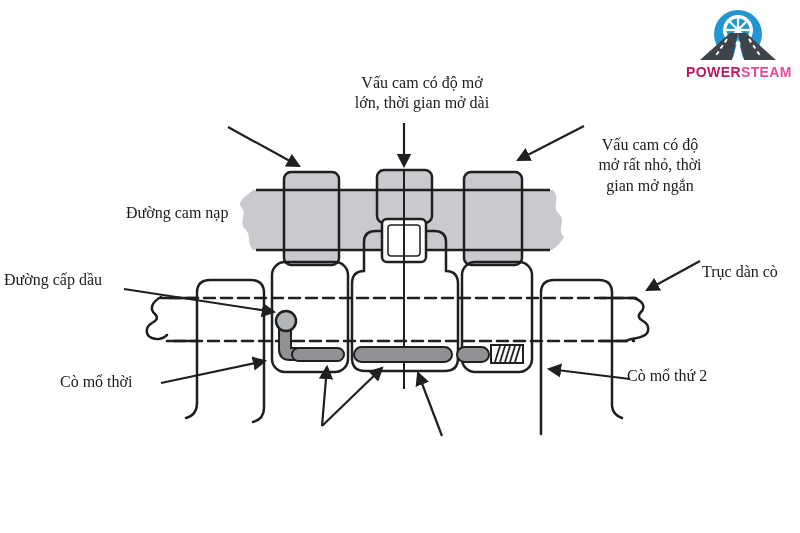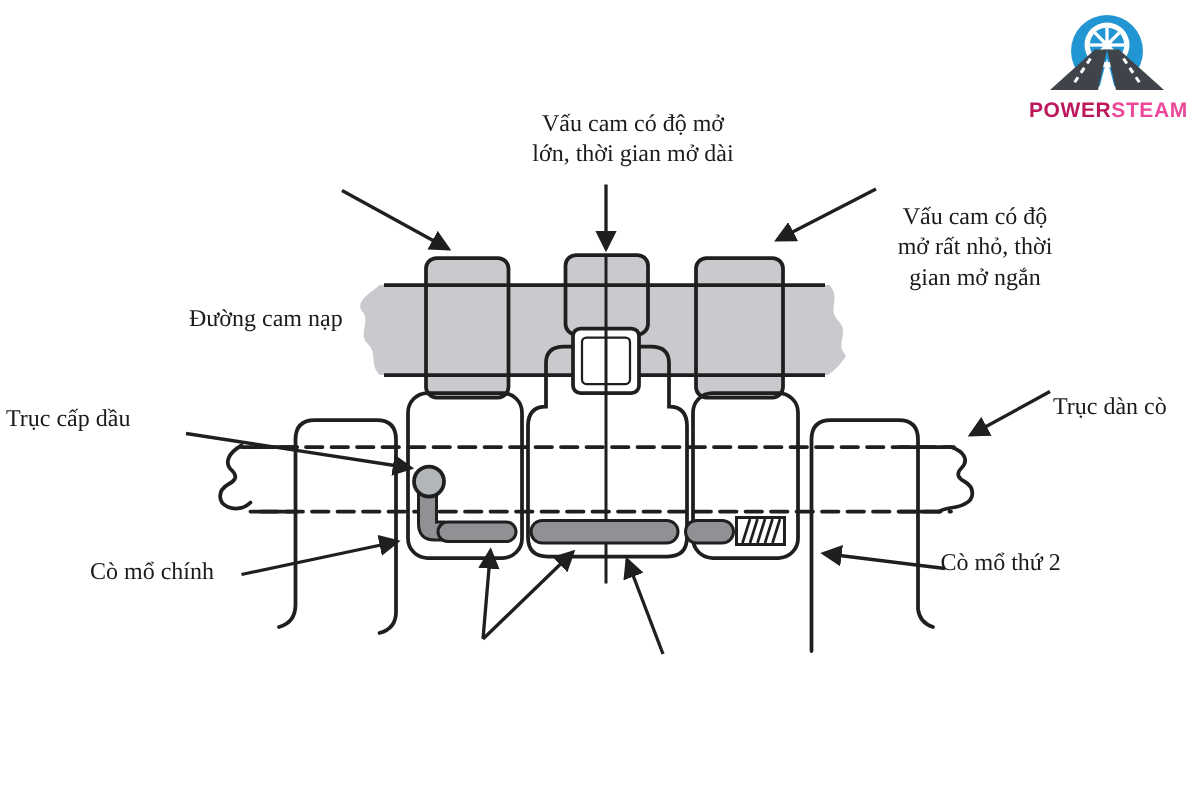--- a/index.html
+++ b/index.html
@@ -110,23 +110,23 @@
 
   <div class="lbl center" style="left:336px;top:73px;width:172px;">Vấu cam có độ mở
 lớn, thời gian mở dài</div>
 
   <div class="lbl center" style="left:583px;top:87px;width:134px;margin-top:48px;">Vấu cam có độ
 mở rất nhỏ, thời
 gian mở ngắn</div>
 
   <div class="lbl" style="left:126px;top:203px;">Đường cam nạp</div>
 
-  <div class="lbl" style="left:4px;top:270px;">Trục cấp dầu</div>
+  <div class="lbl" style="left:4px;top:270px;">Đường cấp dầu</div>
 
-  <div class="lbl" style="left:60px;top:372px;">Cò mổ chính</div>
+  <div class="lbl" style="left:60px;top:372px;">Cò mổ thời</div>
 
 
 
   <div class="lbl" style="left:702px;top:262px;">Trục dàn cò</div>
 
   <div class="lbl" style="left:627px;top:366px;text-align:center;">Cò mổ thứ 2</div>
 
   <div id="logo">
     <svg width="104" height="56" viewBox="0 0 104 56">
       <circle cx="52" cy="28" r="24" fill="#2196d3"></circle>

